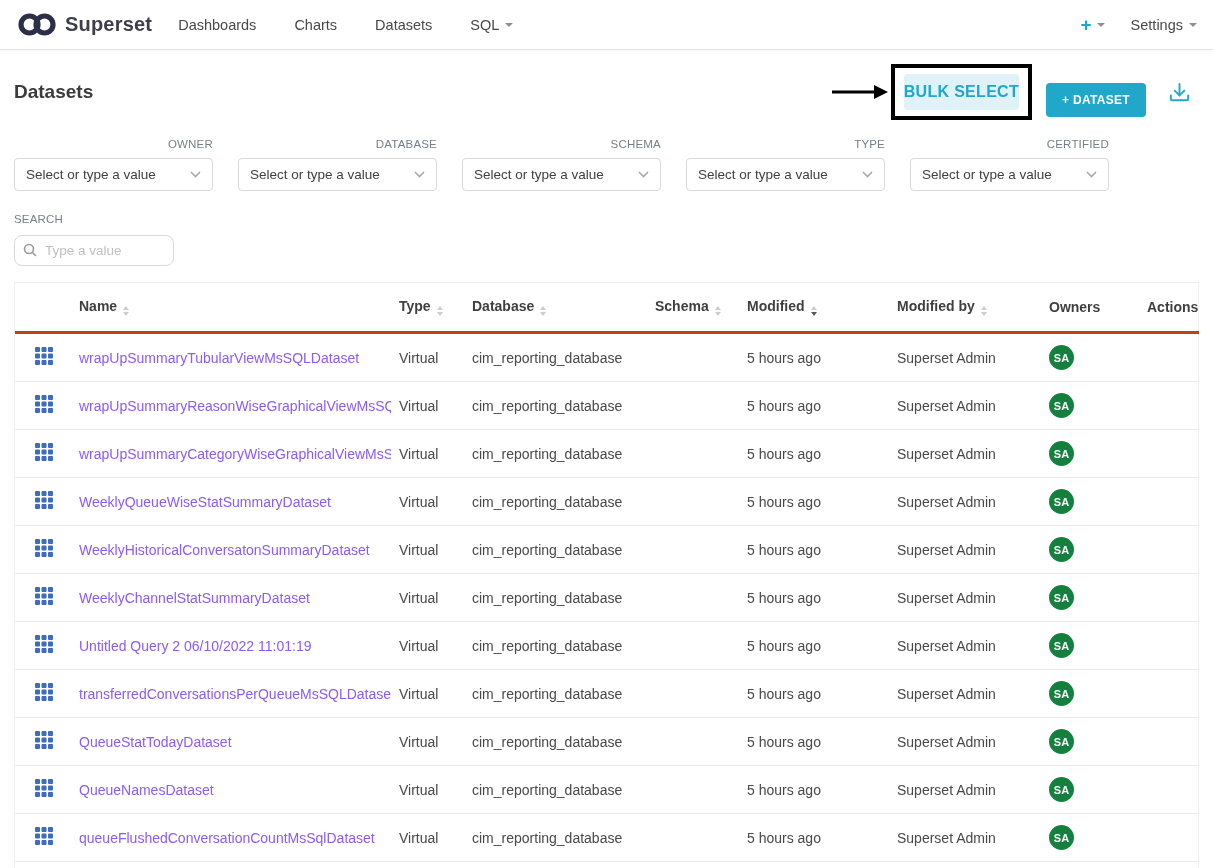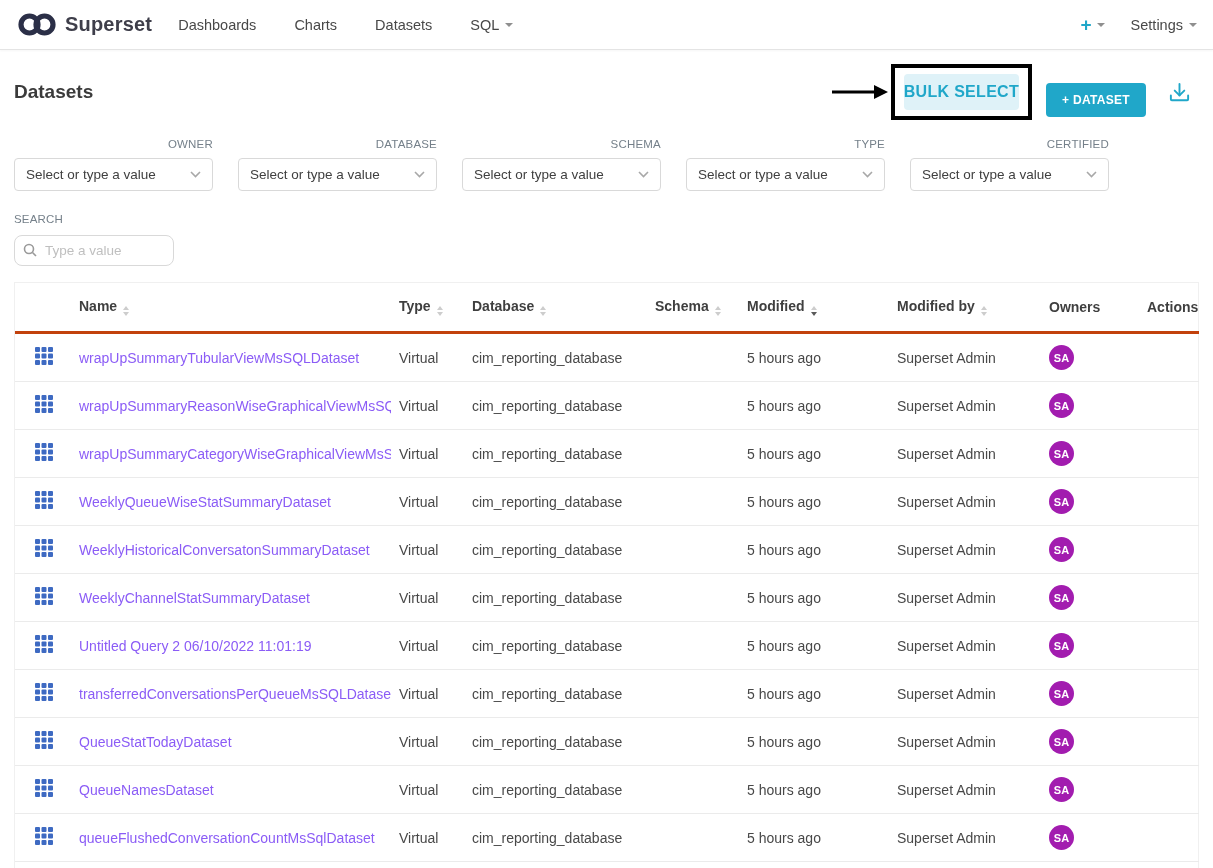--- a/index.html
+++ b/index.html
@@ -96,21 +96,21 @@
   }
   .icon-cell { padding-left: 20px; }
   .name-link { color: #8b5cf6; text-decoration: none; cursor: pointer; }
   .sort { display: inline-flex; flex-direction: column; margin-left: 6px; vertical-align: 1px; }
   .tri { width: 0; height: 0; border-left: 3.5px solid transparent; border-right: 3.5px solid transparent; }
   .tri-up { border-bottom: 4px solid #cdcdcd; margin-bottom: 2px; }
   .tri-down { border-top: 4px solid #cdcdcd; }
   .sort-active .tri-down { border-top-color: #5a5a5a; }
   .avatar {
     width: 25px; height: 25px; border-radius: 50%;
-    background: #a21caf; color: #fff;
+    background: #15803d; color: #fff;
     font-size: 11px; font-weight: bold;
     display: flex; align-items: center; justify-content: center;
   }
 </style>
 </head>
 <body>
 
 <div class="navbar">
   <div class="brand">
     <svg width="42" height="27" viewBox="0 0 42 27">

